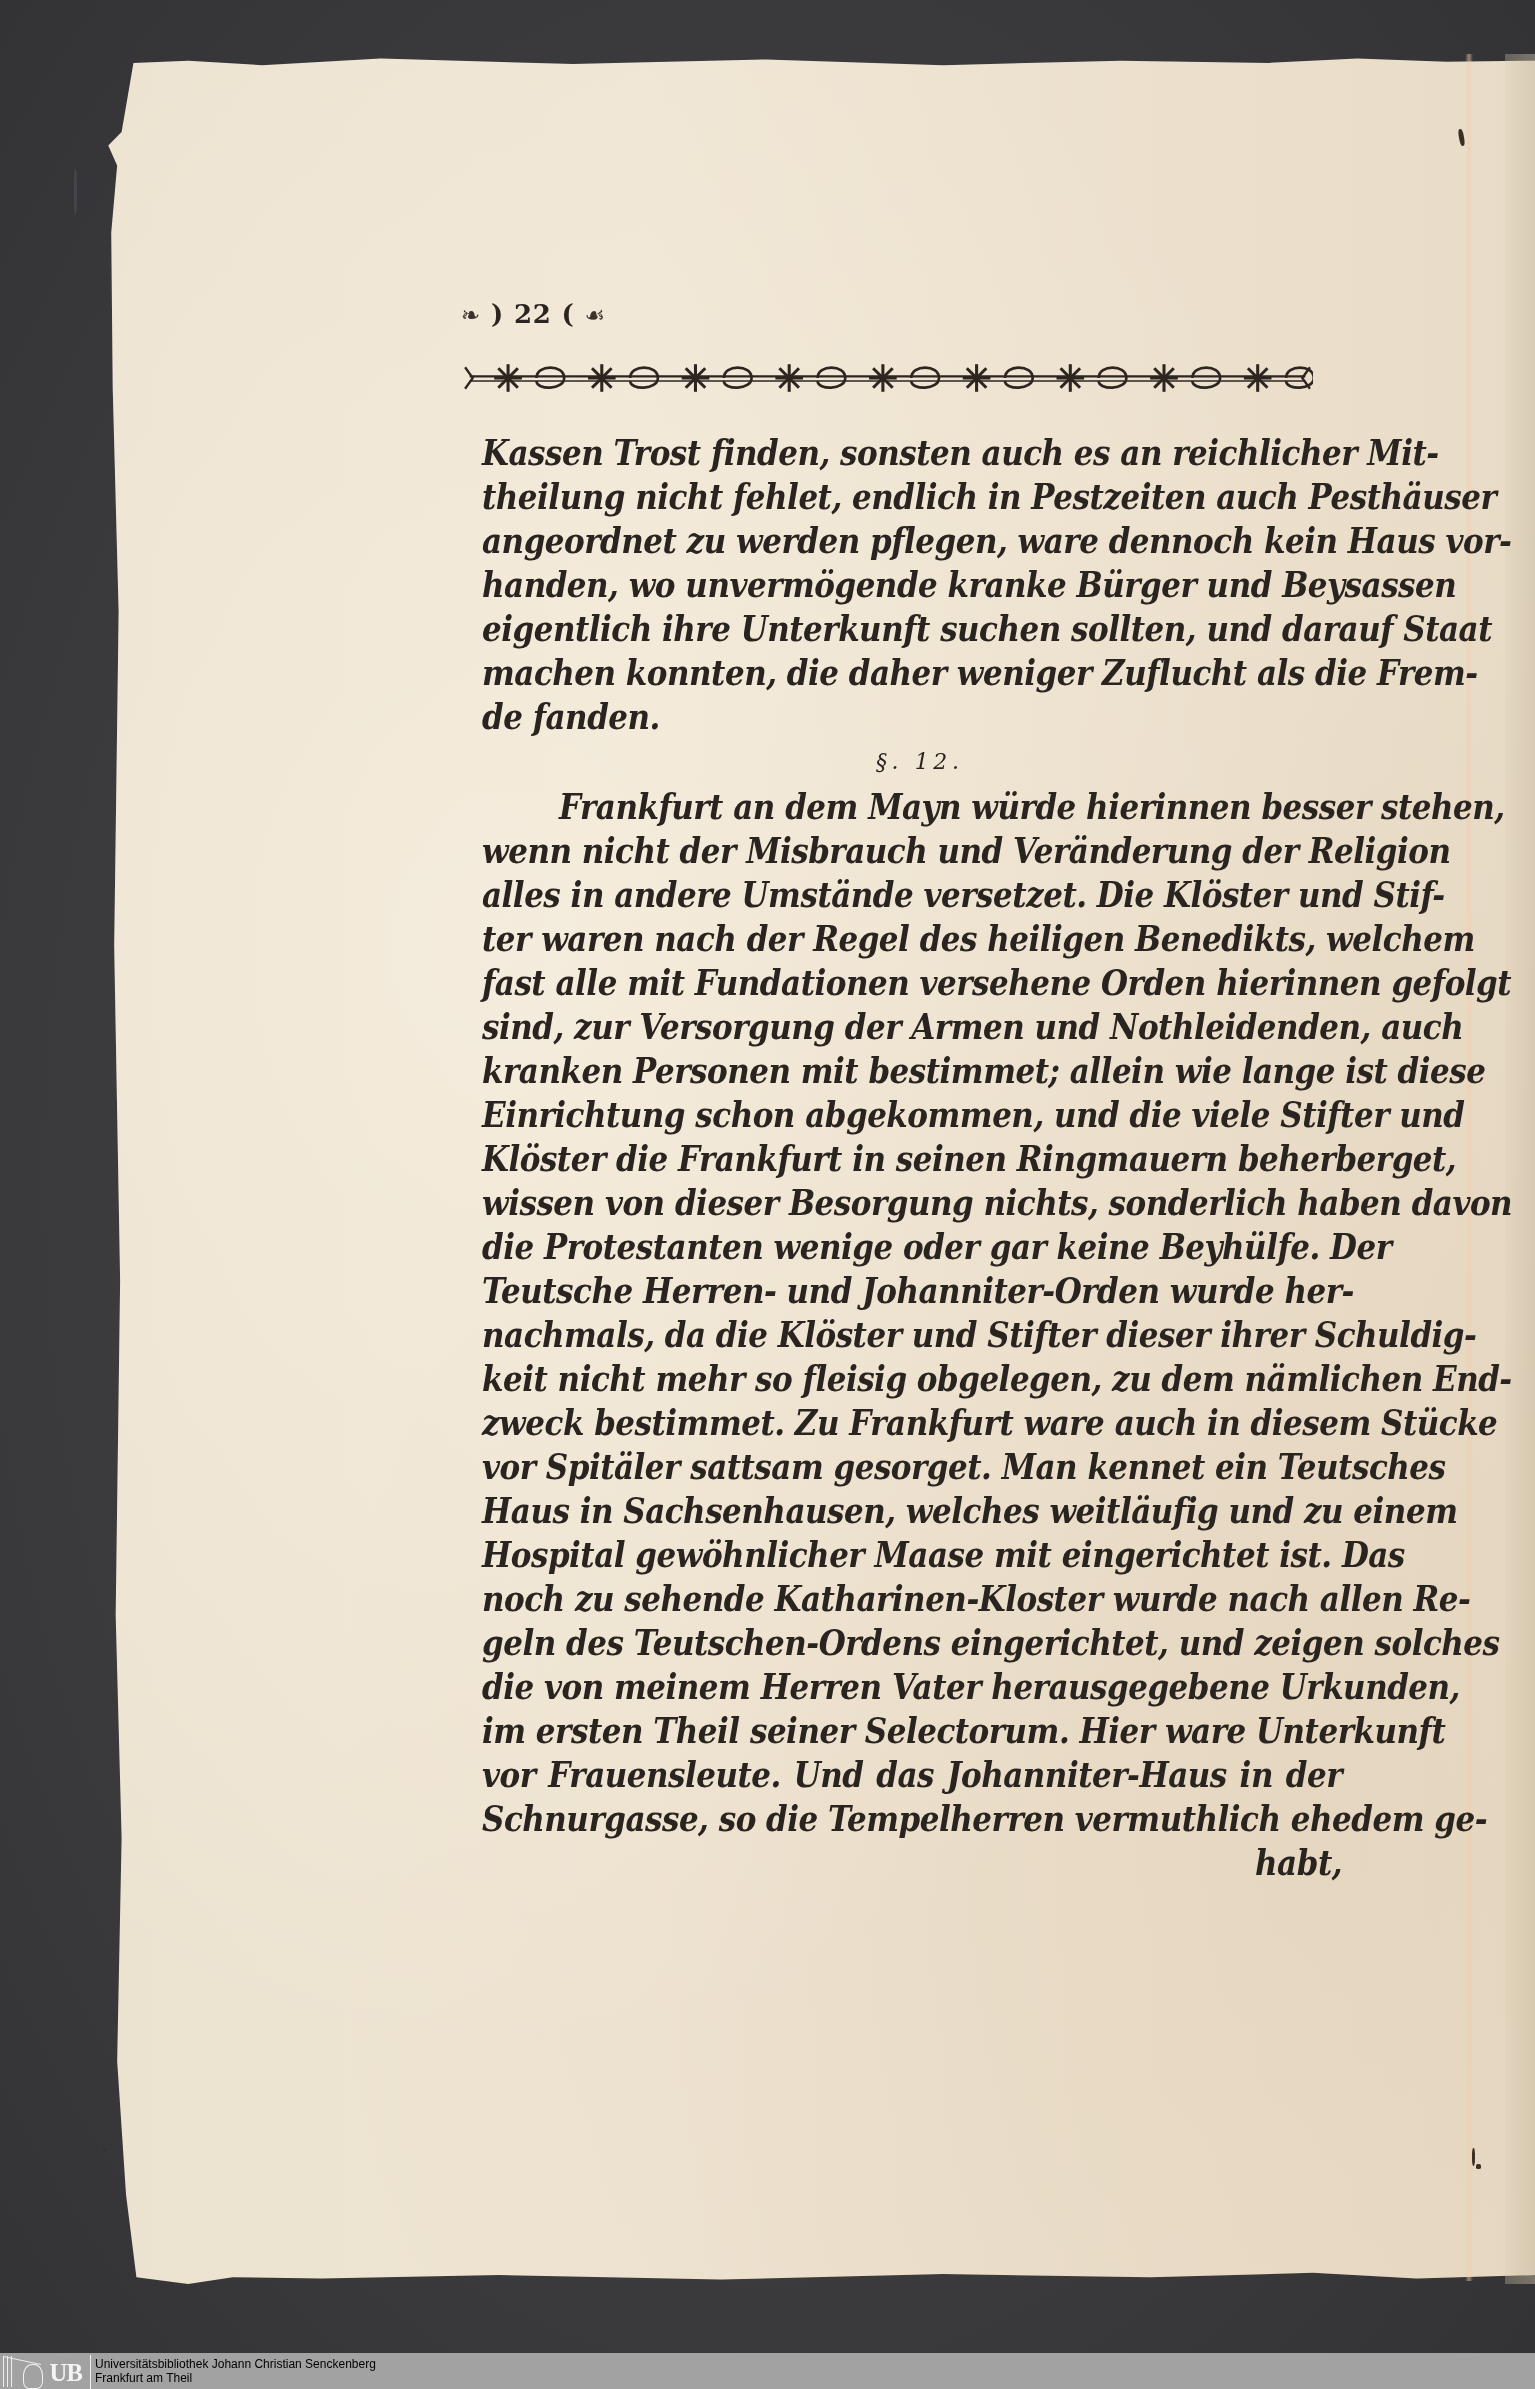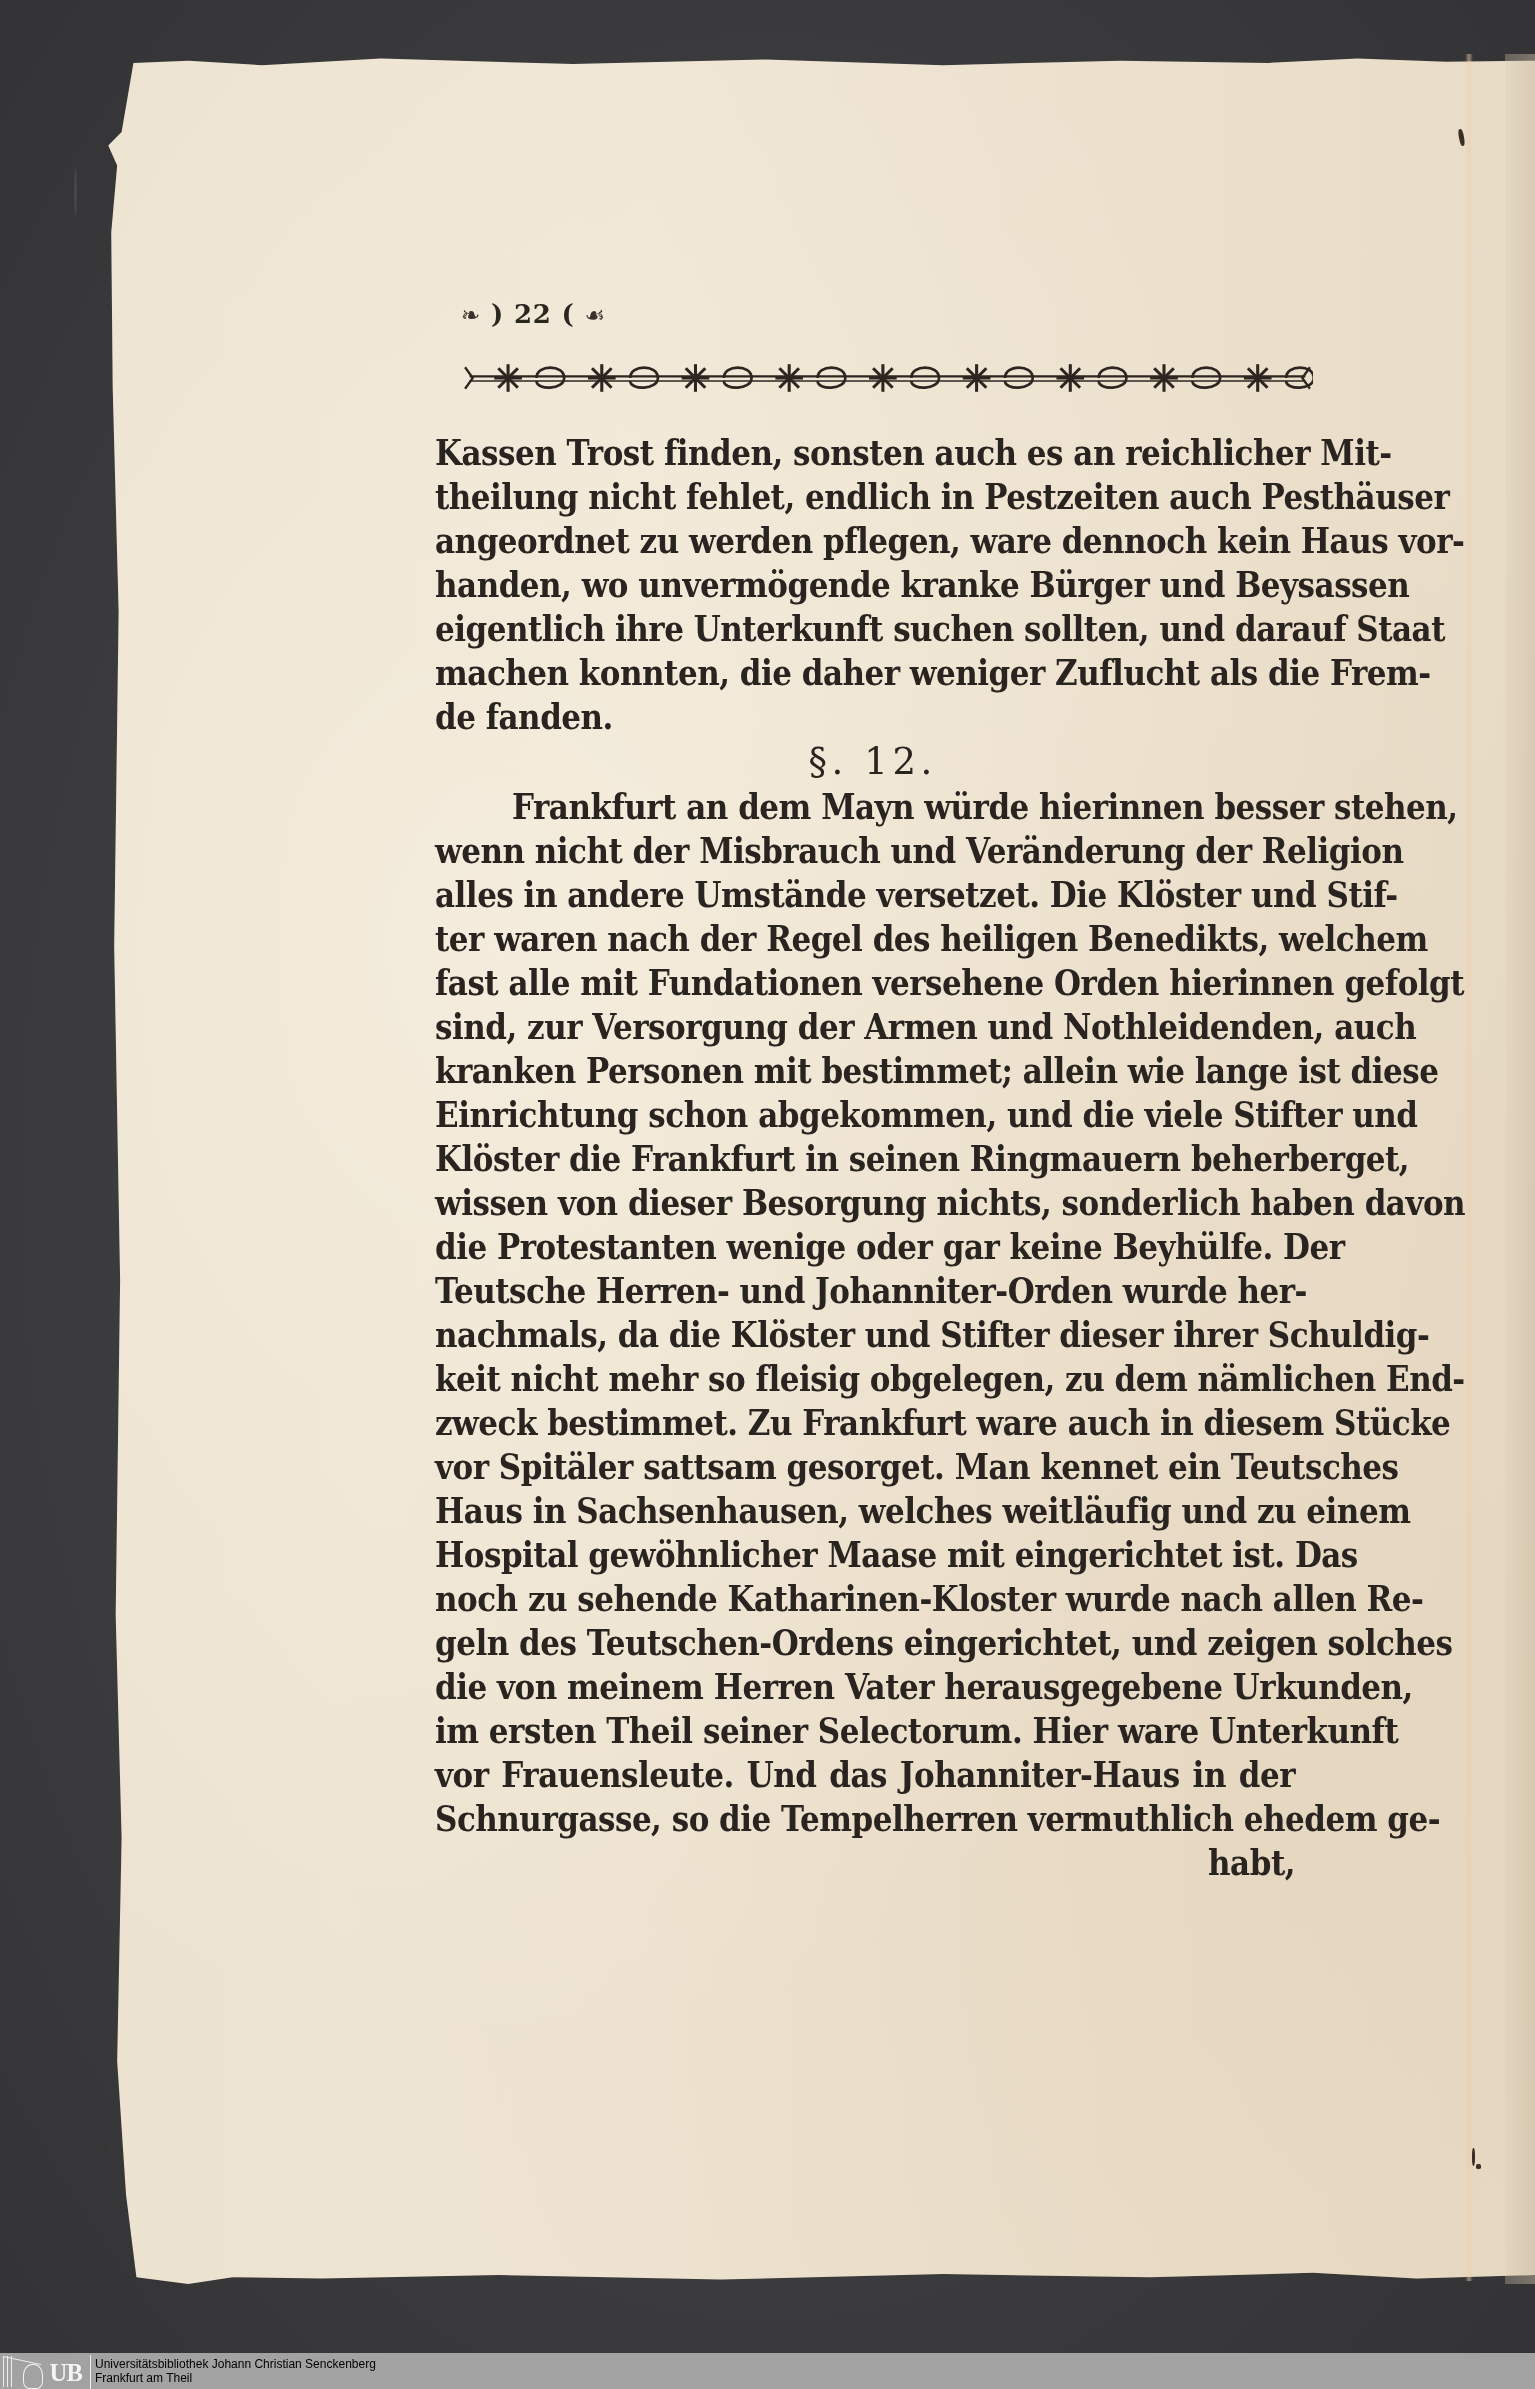--- a/index.html
+++ b/index.html
@@ -40,35 +40,36 @@
   .header {
     position: absolute; left: 461px; top: 299px; width: 852px; text-align: left;
     font-size: 26px; font-weight: bold; color: #2b2520; letter-spacing: 0.8px;
   }
   .header .orn { font-weight: normal; color: #3b332b; font-size: 23px; }
   .rule {
     position: absolute; left: 462px; top: 355px; width: 851px; height: 46px;
   }
 
   .text-block {
-    position: absolute; left: 435px; top: 431px; width: 860px;
+    position: absolute; left: 482px; top: 431px; width: 860px;
     color: #2a2420;
+    font-style: italic;
   }
   .line {
     height: 44px; line-height: 44px;
     font-size: 31px; font-weight: bold; white-space: nowrap;
     text-align: justify; text-align-last: justify;
     letter-spacing: -0.5px;
     transform: scaleY(1.12); transform-origin: 50% 60%;
   }
   .line.last { text-align-last: left; }
   .line.indent { padding-left: 77px; }
   .line.right { text-align: right; text-align-last: right; }
   .section-heading {
-    height: 46px; line-height: 46px; text-align: center; font-size: 37px;
+    height: 46px; line-height: 46px; text-align: center; font-size: 22px;
     font-weight: normal; color: #2a2420; letter-spacing: 4.6px; padding-left: 15.4px;
   }
 
   .footer {
     position: absolute; left: 0; top: 2353px; width: 1536px; height: 37px;
     background: #a2a2a2;
   }
   .logo {
     position: absolute; left: 1.5px; top: 1.5px; width: 88px; height: 34px;
     border-right: 1.5px solid #f0f0f0; border-bottom: 1.5px solid #f0f0f0;

